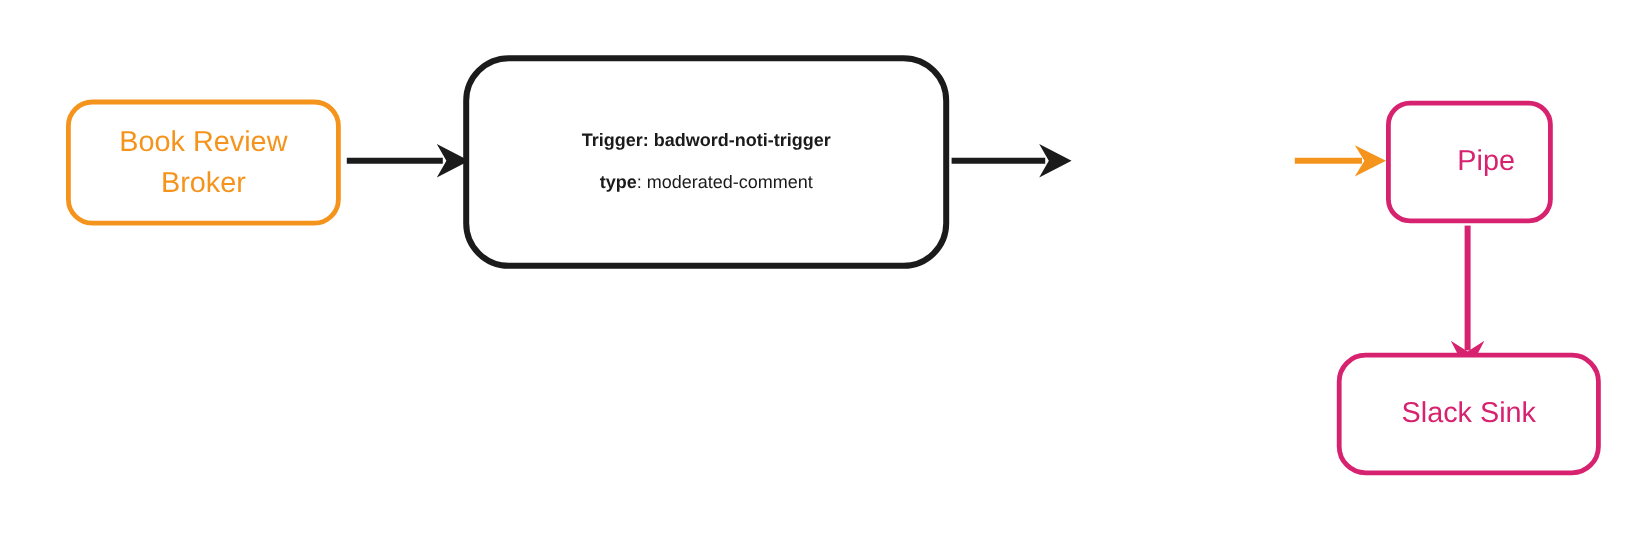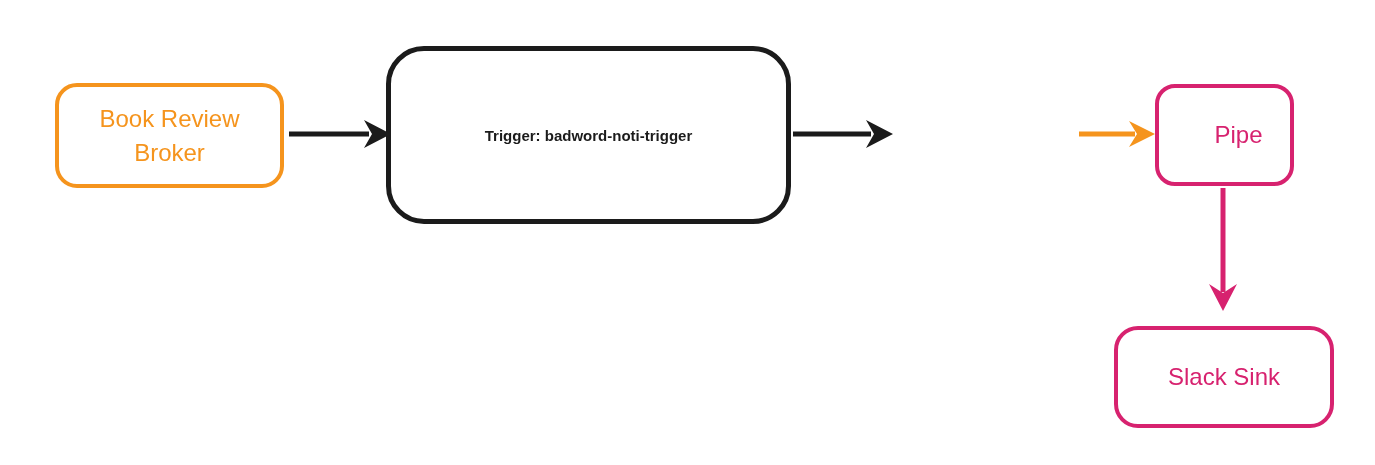--- a/index.html
+++ b/index.html
@@ -55,21 +55,21 @@
     left:893px;top:89px;width:184px;height:93px;
     border-radius:18px;
     padding:0 24px;
   }
   #node-pipe{
     left:1155px;top:84px;width:139px;height:102px;
     border-radius:20px;
     padding-left:28px;
   }
   #node-slack-sink{
-    left:1114px;top:326px;width:220px;height:102px;
+    left:1114px;top:294px;width:220px;height:102px;
     border-radius:24px;
   }
   .bold{font-weight:bold;}
 </style>
 </head>
 <body>
 
 <div class="canvas">
 
   <svg class="edges-layer" width="1375" height="465" viewBox="0 0 1375 465" xmlns="http://www.w3.org/2000/svg">
@@ -96,20 +96,23 @@
   </svg>
 
   <div class="node node-orange" id="node-book-review-broker">
     <span>Book Review Broker</span>
   </div>
 
   <div class="node" id="node-trigger">
     <div>
       <span class="bold">Trigger: badword-noti-trigger</span>
     </div>
+    <div>
+      <span class="bold">type</span><span>: moderated-comment</span>
+    </div>
   </div>
 
 
   <div class="node node-pink" id="node-pipe">
     <span>Pipe</span>
   </div>
 
   <div class="node node-pink" id="node-slack-sink">
     <span>Slack Sink</span>
   </div>

